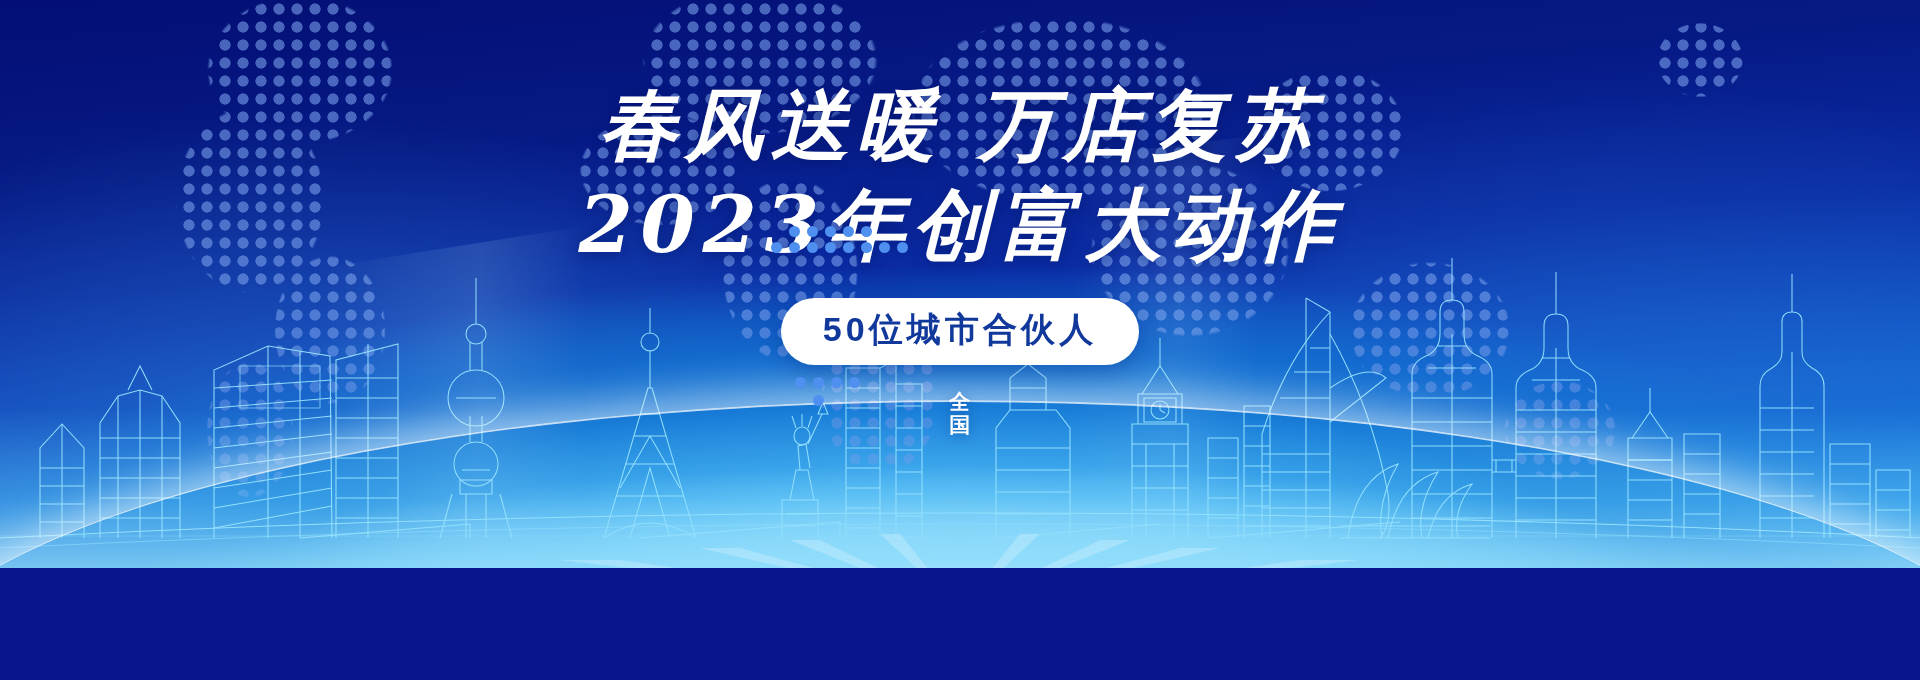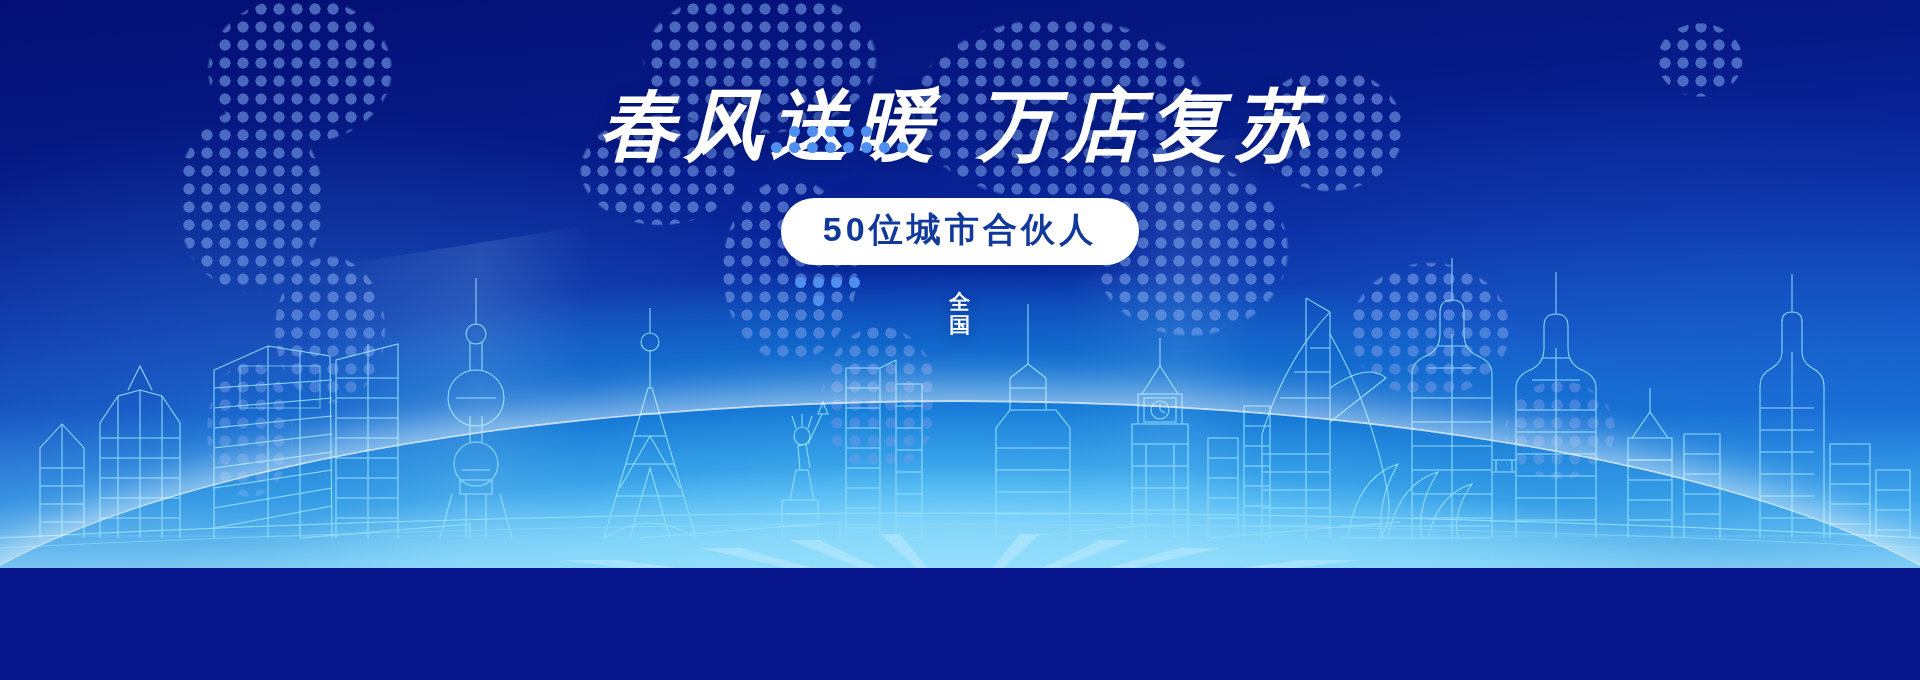--- a/index.html
+++ b/index.html
@@ -300,20 +300,21 @@
         <polygon points="960,300 560,252 620,252"></polygon>
         <polygon points="960,300 1300,252 1360,252"></polygon>
       </g>
     </svg>
   </div>
 
   <div class="content">
 
     <div class="title-line title-1">春风送暖 万店复苏</div>
 
+    <div class="title-line title-2">2023年创富大动作</div>
 
     <div style="position:relative;">
 
       <div class="pilldots" style="left:-10px;top:-22px;width:150px;height:20px;">
         <i style="left:0;top:0"></i>
           <i style="left:18px;top:0"></i>
           <i style="left:36px;top:0"></i>
         <i style="left:54px;top:0"></i>
           <i style="left:72px;top:0"></i>
           <i style="left:90px;top:0"></i>

